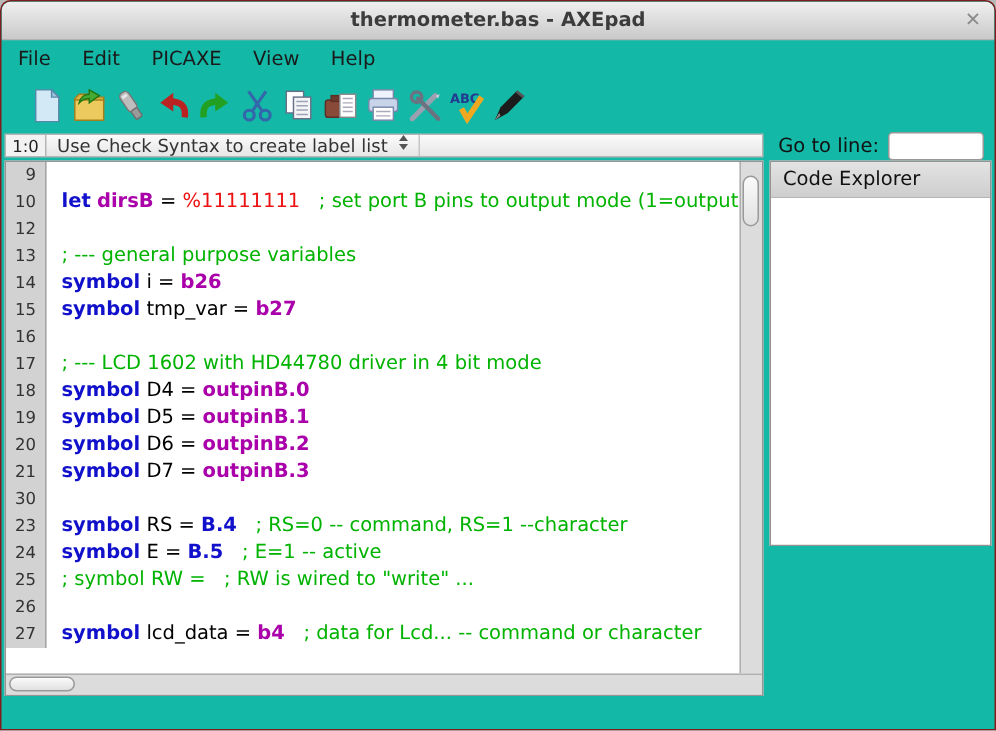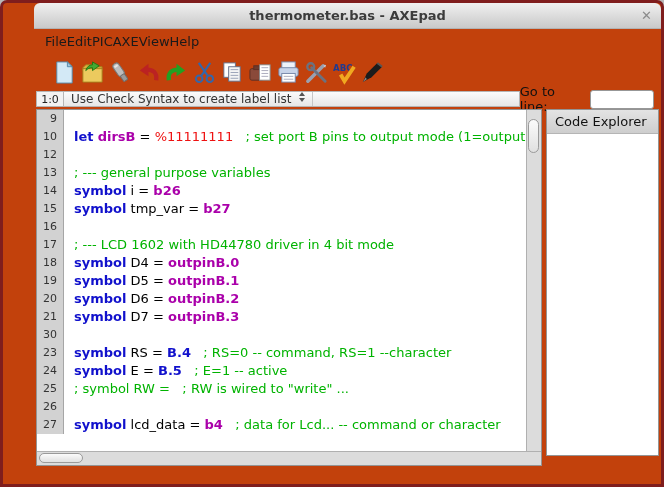--- a/index.html
+++ b/index.html
@@ -1,29 +1,29 @@
 <!DOCTYPE html>
 <html><head>
 <meta charset="utf-8">
 <style>
   * { margin:0; padding:0; box-sizing:border-box; }
   html,body { background:#b8b8b8; font-family:"DejaVu Sans",sans-serif; }
   .window{
-    width:664px;height:487px;background:#c2410c;border:3px solid #7f1d1d;
-    border-radius:7px 7px 0 0;position:relative;overflow:hidden;padding-left:31px;
+    width:664px;height:487px;background:#14b8a6;border:1px solid #7f1d1d;
+    border-radius:7px 7px 0 0;position:relative;overflow:hidden;
   }
   
   .titlebar{height:26px;background:linear-gradient(#f0f0f0,#c9c9c9);
     border-bottom:1px solid #b2b2b2;display:flex;align-items:center;justify-content:center;
     position:relative;border-radius:6px 6px 0 0;}
   .title{font-size:13px;font-weight:bold;color:#3c3c3c;}
   .close-btn{position:absolute;right:9px;top:5px;color:#8b8b8b;font-weight:bold;
     font-size:13px;line-height:15px;cursor:default;}
   
-  .menubar{height:24px;display:flex;align-items:center;padding-left:11px;
+  .menubar{height:24px;display:flex;align-items:center;padding-left:11px;gap:21px;
     font-size:13px;color:#1a1a1a;}
   .menu-item{cursor:default;}
   
   .toolbar{height:38px;display:flex;align-items:center;padding-left:7px;gap:0;margin-left:9px;}
   .tbtn{width:28px;height:28px;display:flex;align-items:center;justify-content:center;}
   .tbtn svg{width:25px;height:25px;}
   
   .navrow{height:16px;display:flex;align-items:stretch;padding:0 0 0 2px;}
   .navbar-left{width:506px;display:flex;align-items:stretch;
     background:linear-gradient(#fbfbfb,#e6e6e6);border:1px solid #b5b5b5;}
@@ -57,21 +57,21 @@
   .tk-num{color:#ee1111;}
   .tk-com{color:#00b300;}
   .tk-txt{color:#000;}
   .vscroll{width:15px;flex:none;background:#dcdcdc;border-left:1px solid #b0b0b0;position:relative;}
   .vthumb{position:absolute;left:1px;top:9px;width:11px;height:34px;
     background:linear-gradient(#fbfbfb,#e0e0e0);border:1px solid #9a9a9a;border-radius:6px;}
   .hscroll{height:14px;flex:none;background:#dcdcdc;border-top:1px solid #b0b0b0;position:relative;}
   .hthumb{position:absolute;left:2px;top:1px;width:44px;height:10px;
     background:linear-gradient(#fbfbfb,#e0e0e0);border:1px solid #9a9a9a;border-radius:6px;}
   
-  .right-col{margin-left:4px;flex:1;display:flex;flex-direction:column;height:347px;}
+  .right-col{margin-left:4px;flex:1;display:flex;flex-direction:column;height:257px;}
   .explorer{border:1px solid #949494;background:#fff;flex:1;display:flex;flex-direction:column;}
   .explorer-header{height:24px;flex:none;background:linear-gradient(#e3e3e3,#cecece);
     border-bottom:1px solid #b5b5b5;display:flex;align-items:center;padding-left:8px;
     font-size:13px;color:#111;}
   .explorer-body{flex:1;background:#fff;}
 </style>
 </head>
 <body>
 
 <div class="window">

